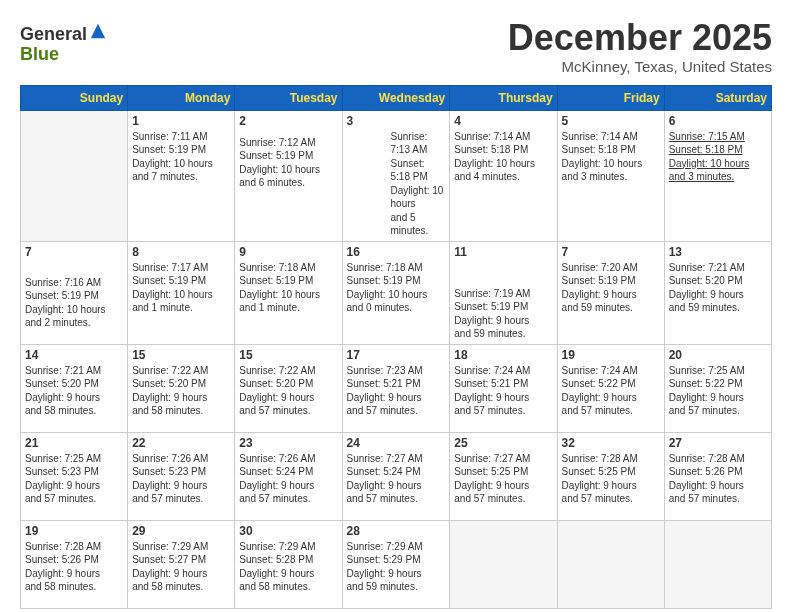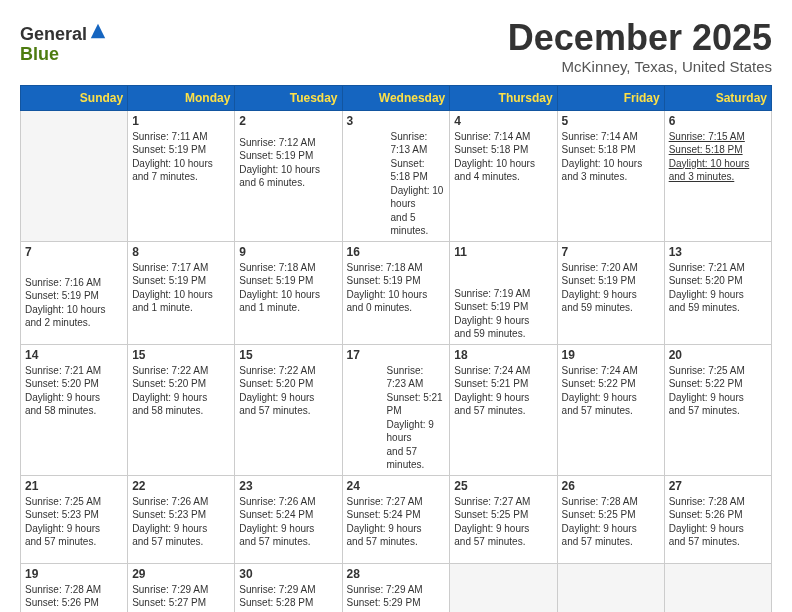--- a/index.html
+++ b/index.html
@@ -240,21 +240,21 @@
           </td>
           <td>
             <span class="day-number">15</span>
             <div class="day-info" style="white-space: pre-line;">Sunrise: 7:22 AM
 Sunset: 5:20 PM
 Daylight: 9 hours
 and 57 minutes.</div>
           </td>
           <td>
             <span class="day-number">17</span>
-            <div class="day-info" style="white-space: pre-line; margin-left: 40px;">Sunrise: 7:23 AM
+            <div class="day-info" style="white-space: pre-line;">Sunrise: 7:23 AM
 Sunset: 5:21 PM
 Daylight: 9 hours
 and 57 minutes.</div>
           </td>
           <td>
             <span class="day-number">18</span>
             <div class="day-info" style="white-space: pre-line;">Sunrise: 7:24 AM
 Sunset: 5:21 PM
 Daylight: 9 hours
 and 57 minutes.</div>
@@ -304,21 +304,21 @@
 and 57 minutes.</div>
           </td>
           <td>
             <span class="day-number">25</span>
             <div class="day-info" style="white-space: pre-line;">Sunrise: 7:27 AM
 Sunset: 5:25 PM
 Daylight: 9 hours
 and 57 minutes.</div>
           </td>
           <td>
-            <span class="day-number">26</span>
+            <span class="day-number">32</span>
             <div class="day-info" style="white-space: pre-line;">Sunrise: 7:28 AM
 Sunset: 5:25 PM
 Daylight: 9 hours
 and 57 minutes.</div>
           </td>
           <td>
             <span class="day-number">27</span>
             <div class="day-info" style="white-space: pre-line;">Sunrise: 7:28 AM
 Sunset: 5:26 PM
 Daylight: 9 hours

